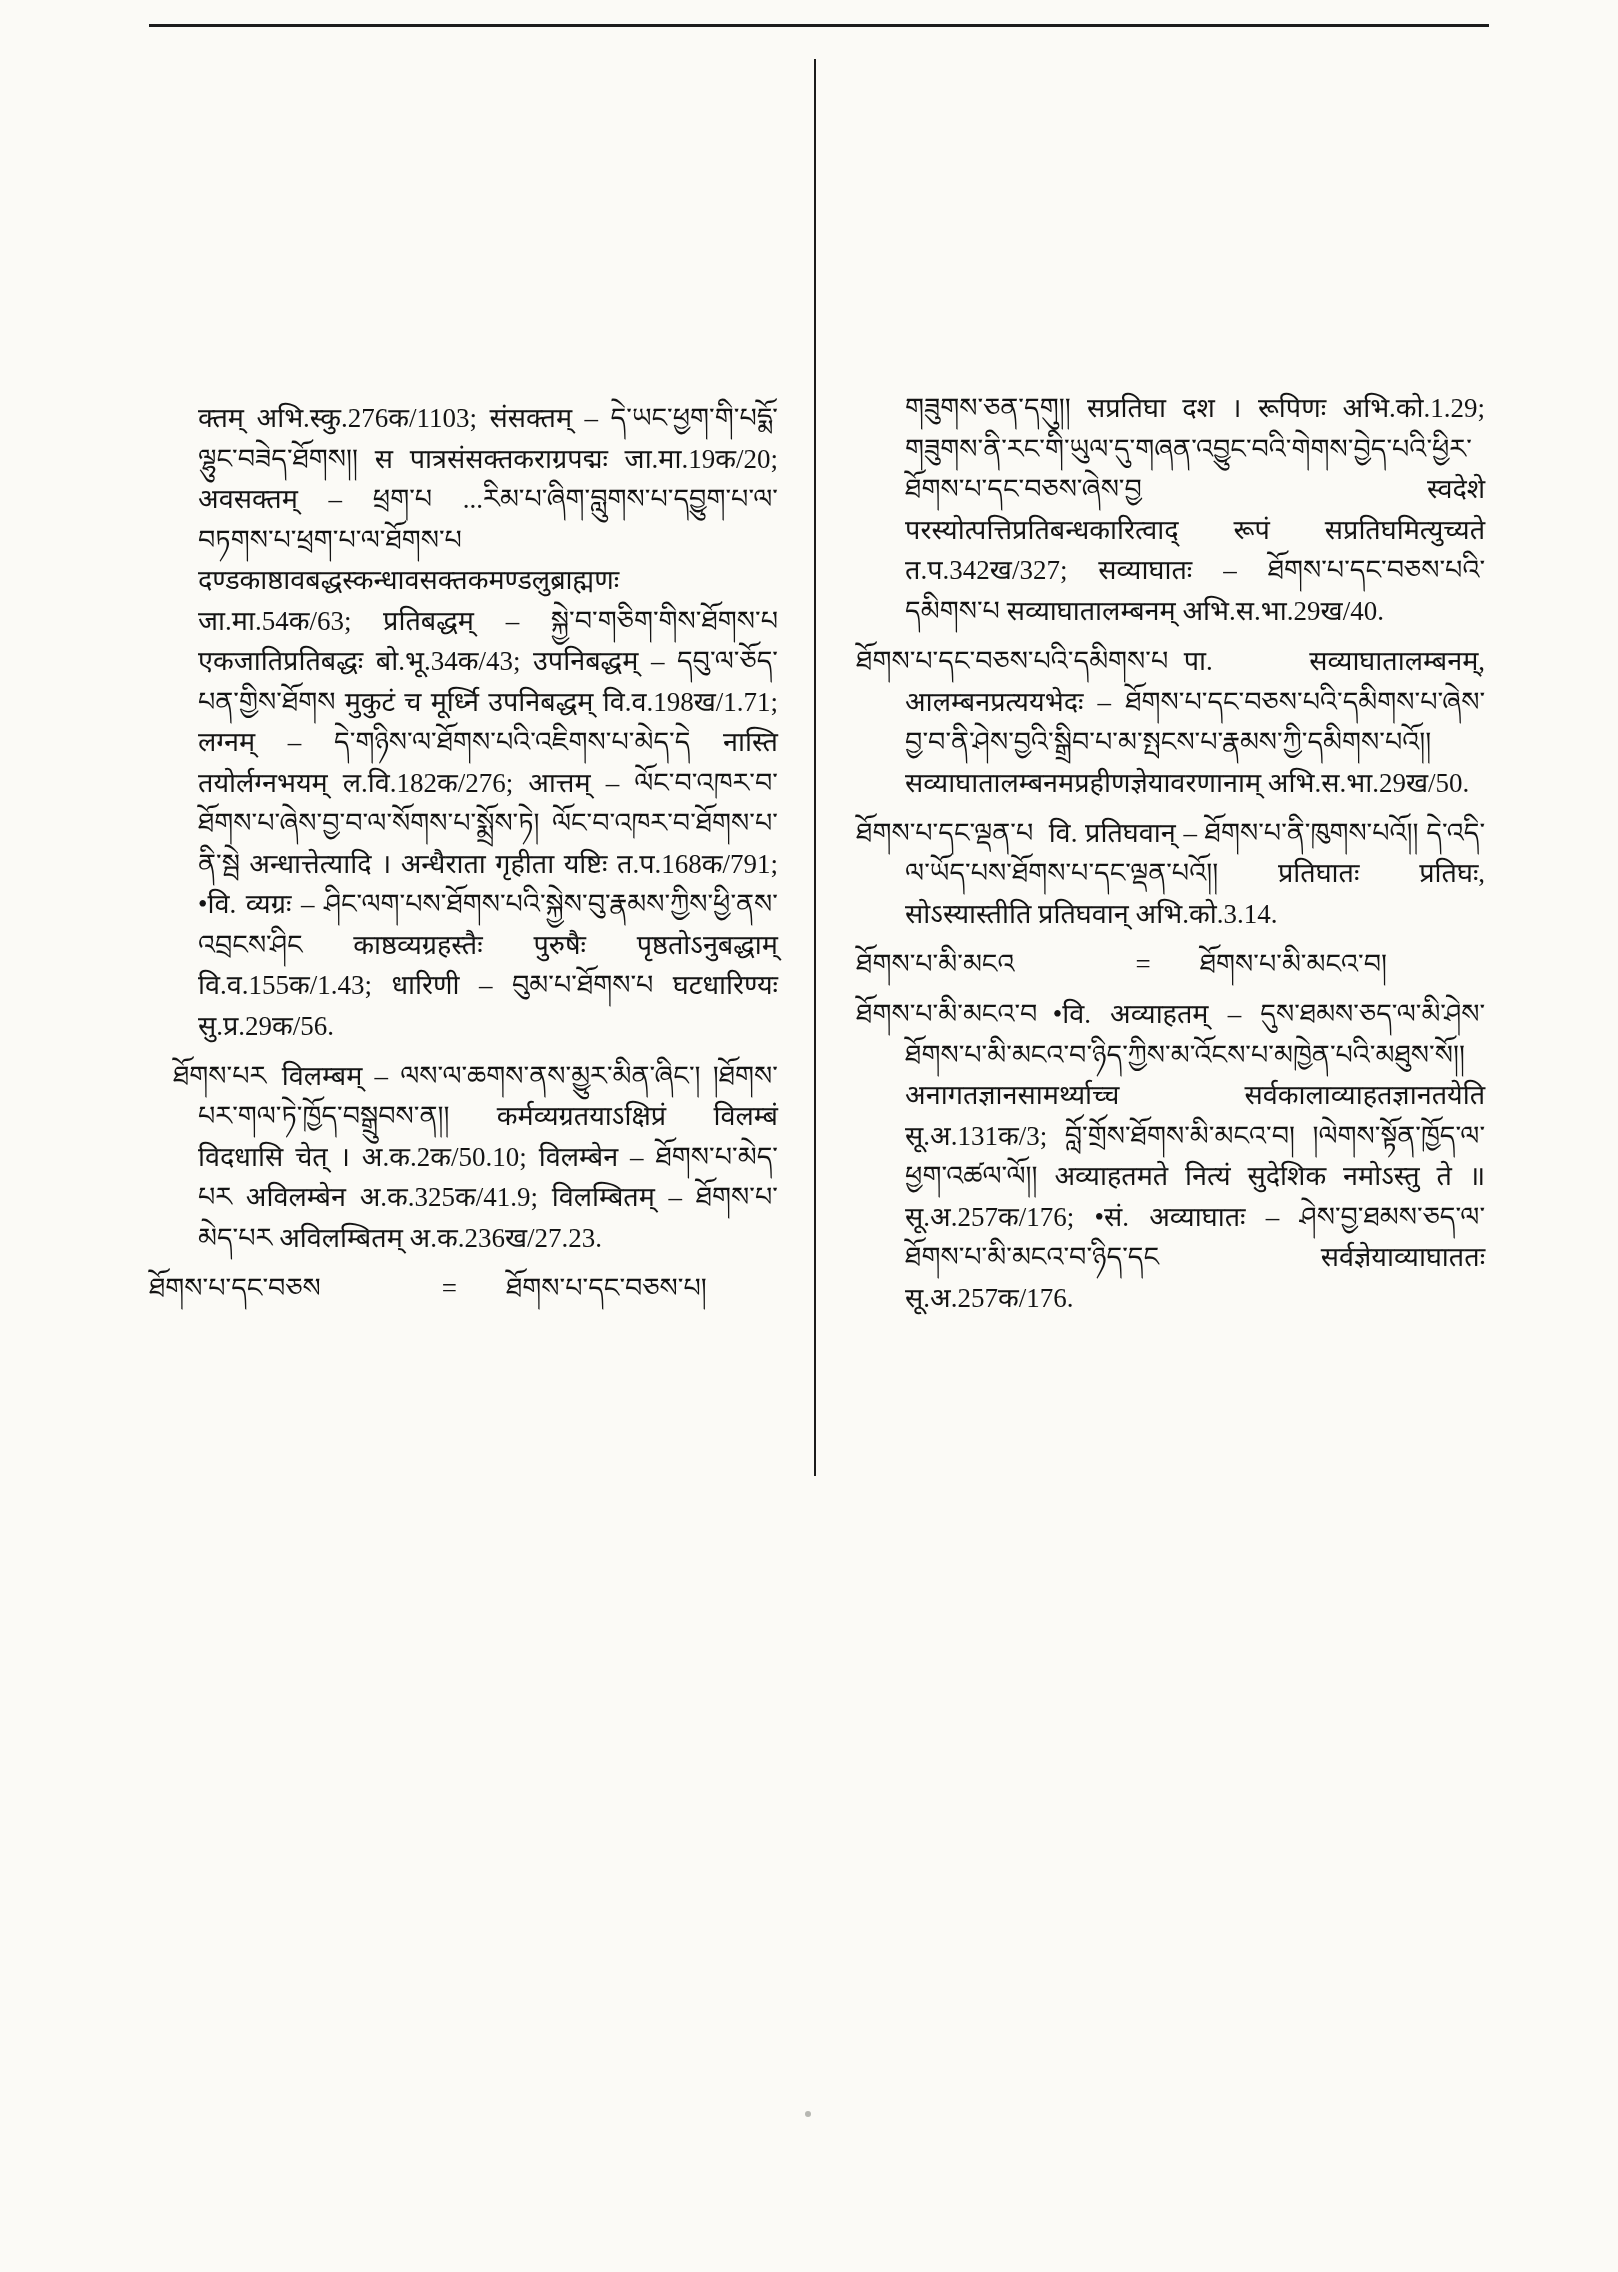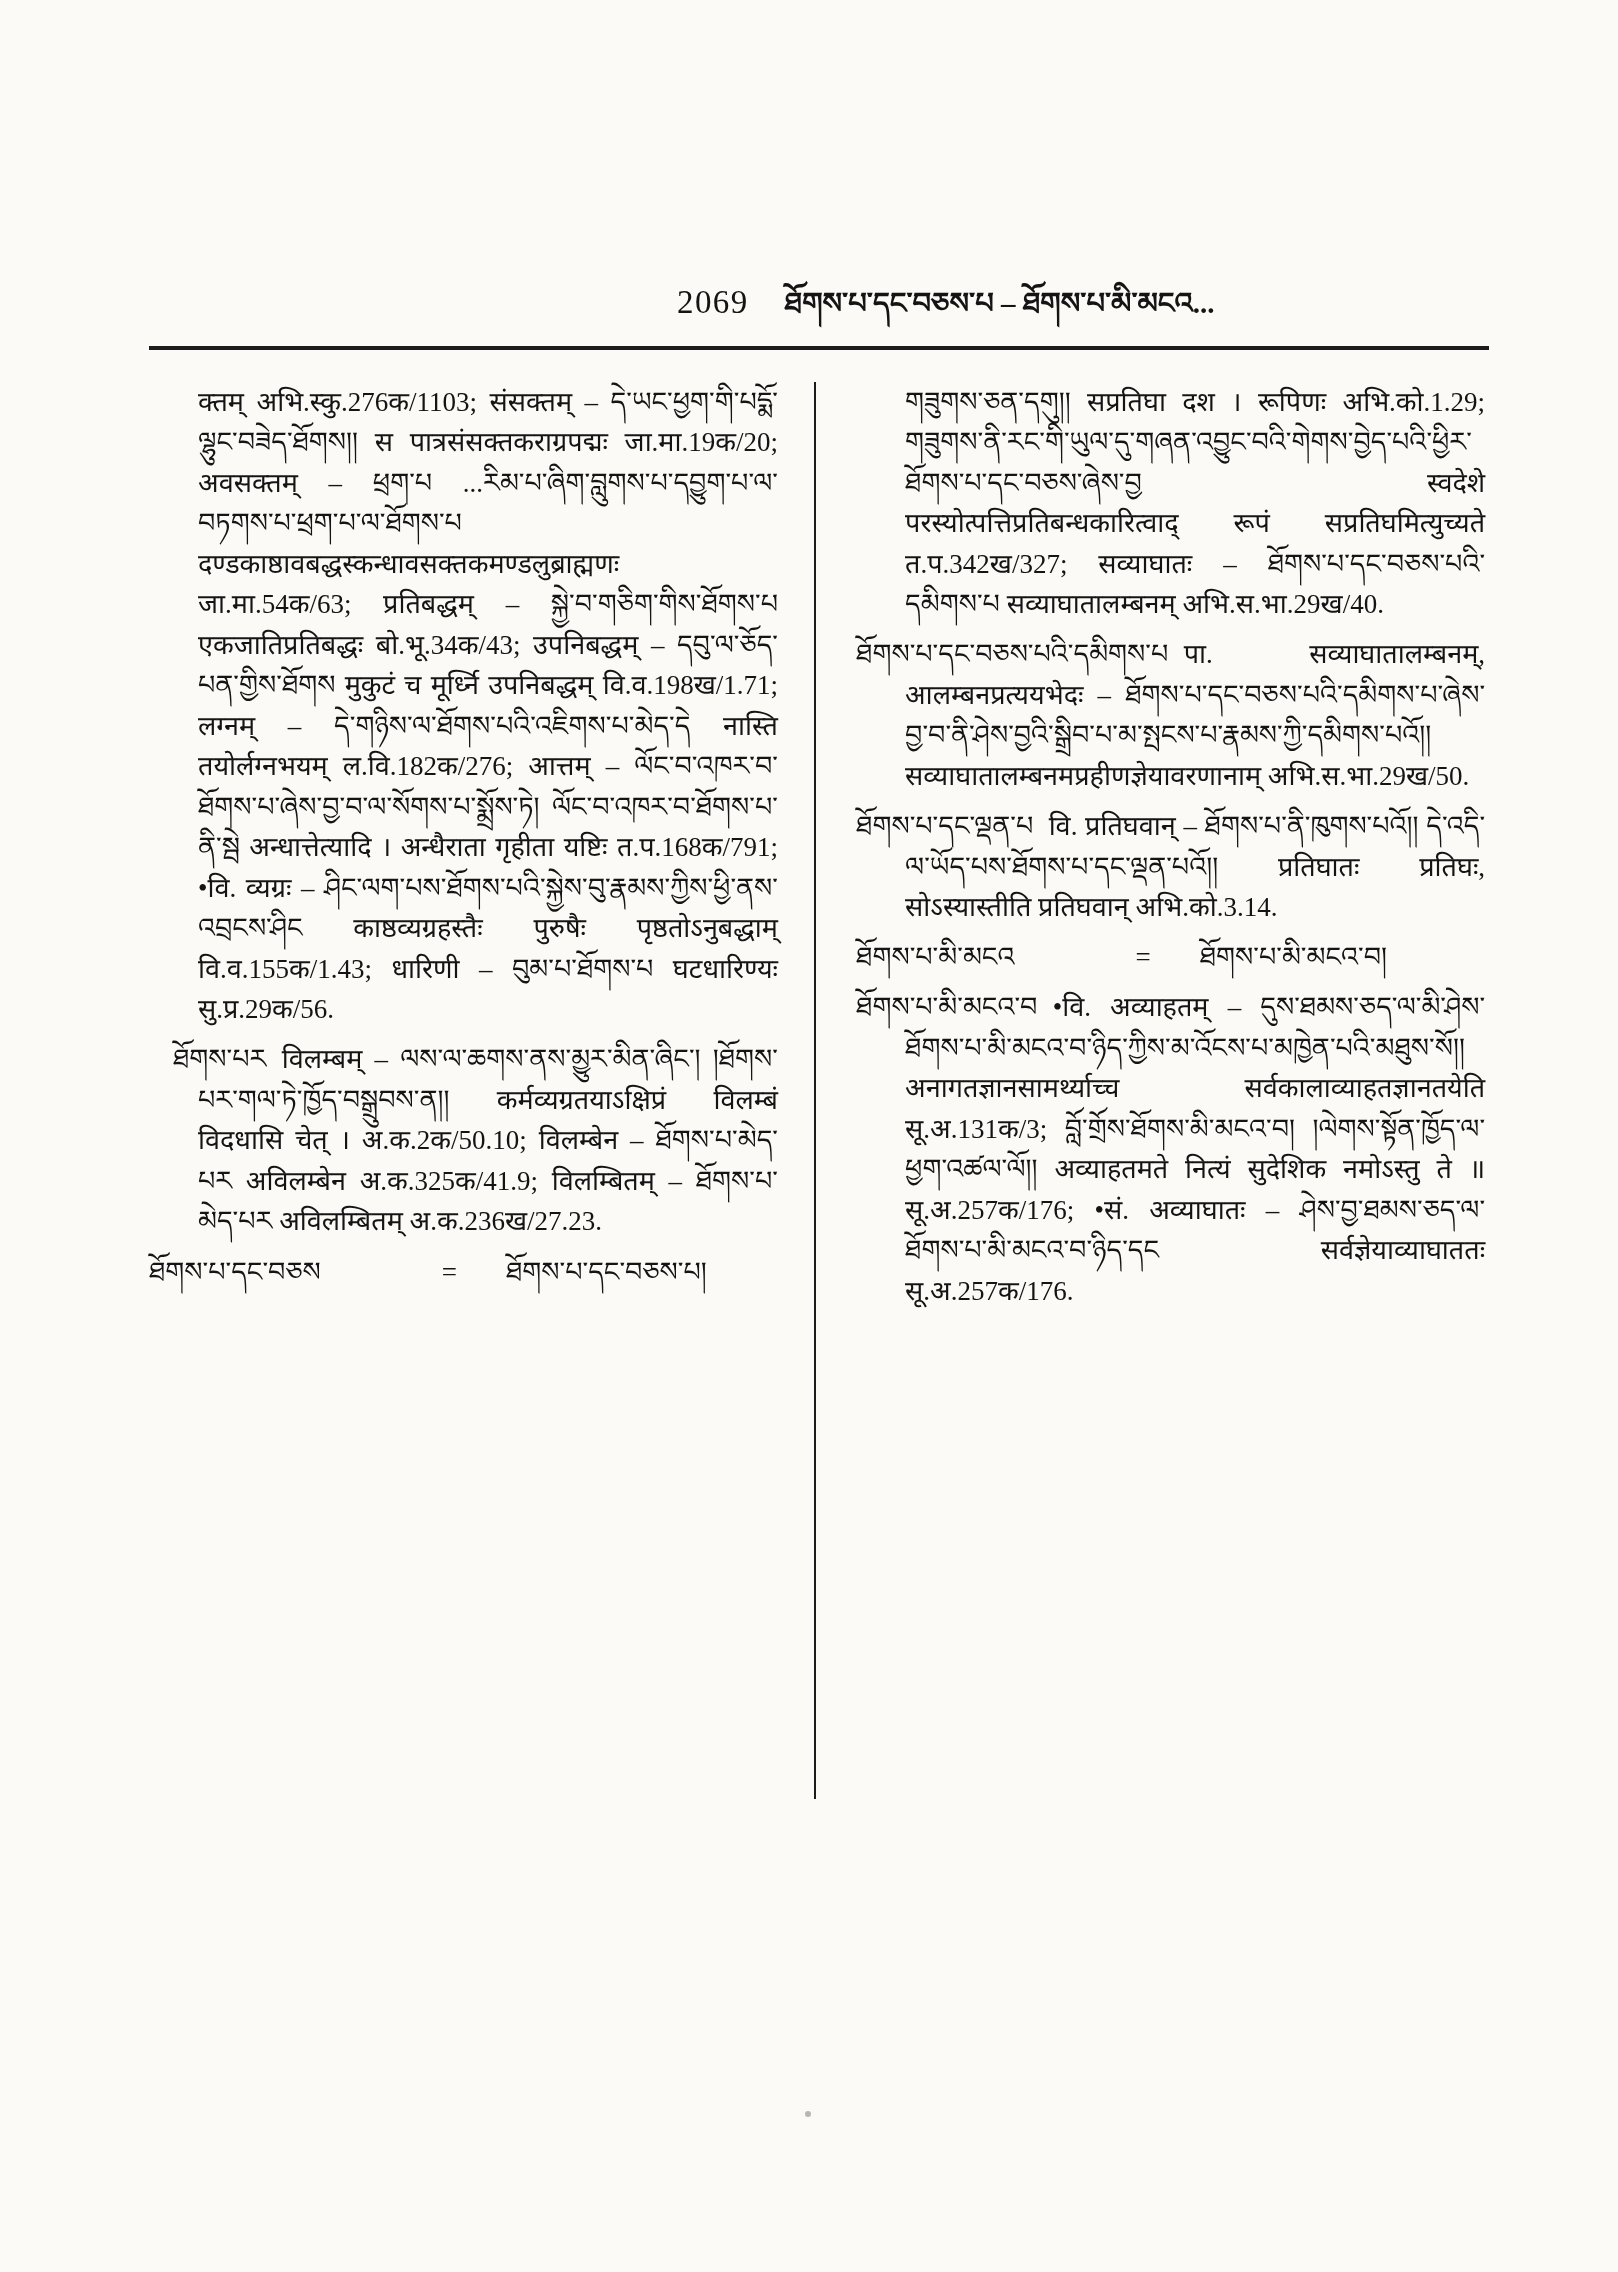--- a/index.html
+++ b/index.html
@@ -37,21 +37,21 @@
   }
   .header-rule {
     margin: 23.6px 0 0 149px;
     width: 1340px;
     height: 3.5px;
     background: #1c1c1c;
   }
   
   .columns {
     display: flex;
-    align-items: flex-start;
+    align-items: center;
     padding: 32px 8px 0 149px;
     min-height: 1598px;
   }
   .col {
     font-size: 27px;
     line-height: 1.5;
     text-align: justify;
     overflow-wrap: anywhere;
   }
   .col-left {
@@ -108,24 +108,20 @@
     border-radius: 50%;
     background: #8a8a85;
     opacity: 0.6;
   }
 </style>
 </head>
 <body>
 
 <div class="page">
 
-  <div class="page-header">
-    <span class="page-number">2069</span>
-    <span class="header-range">ཐོགས་པ་དང་བཅས་པ – ཐོགས་པ་མི་མངའ...</span>
-  </div>
   <div class="header-rule"></div>
 
   <div class="columns">
 
     <div class="col col-left">
 
       <p class="block">
         <span>क्तम् अभि.स्कु.276क/1103; संसक्तम् – དེ་ཡང་ཕྱག་གི་པདྨོ་ལྷུང་བཟེད་ཐོགས།། स पात्रसंसक्तकराग्रपद्मः जा.मा.19क/20; अवसक्तम् – ཕྲག་པ ...རིམ་པ་ཞིག་བླུགས་པ་དབྱུག་པ་ལ་བཏགས་པ་ཕྲག་པ་ལ་ཐོགས་པ दण्डकाष्ठावबद्धस्कन्धावसक्तकमण्डलुब्राह्मणः जा.मा.54क/63; प्रतिबद्धम् – སྐྱེ་བ་གཅིག་གིས་ཐོགས་པ एकजातिप्रतिबद्धः बो.भू.34क/43; उपनिबद्धम् – དབུ་ལ་ཅོད་པན་གྱིས་ཐོགས मुकुटं च मूर्ध्नि उपनिबद्धम् वि.व.198ख/1.71; लग्नम् – དེ་གཉིས་ལ་ཐོགས་པའི་འཇིགས་པ་མེད་དེ नास्ति तयोर्लग्नभयम् ल.वि.182क/276; आत्तम् – ལོང་བ་འཁར་བ་ཐོགས་པ་ཞེས་བྱ་བ་ལ་སོགས་པ་སྨྲོས་ཏེ། ལོང་བ་འཁར་བ་ཐོགས་པ་ནི་སྦེ अन्धात्तेत्यादि । अन्धैराता गृहीता यष्टिः त.प.168क/791; •वि. व्यग्रः – ཤིང་ལག་པས་ཐོགས་པའི་སྐྱེས་བུ་རྣམས་ཀྱིས་ཕྱི་ནས་འབྲངས་ཤིང काष्ठव्यग्रहस्तैः पुरुषैः पृष्ठतोऽनुबद्धाम् वि.व.155क/1.43; धारिणी – བུམ་པ་ཐོགས་པ घटधारिण्यः सु.प्र.29क/56.</span>
       </p>
 

